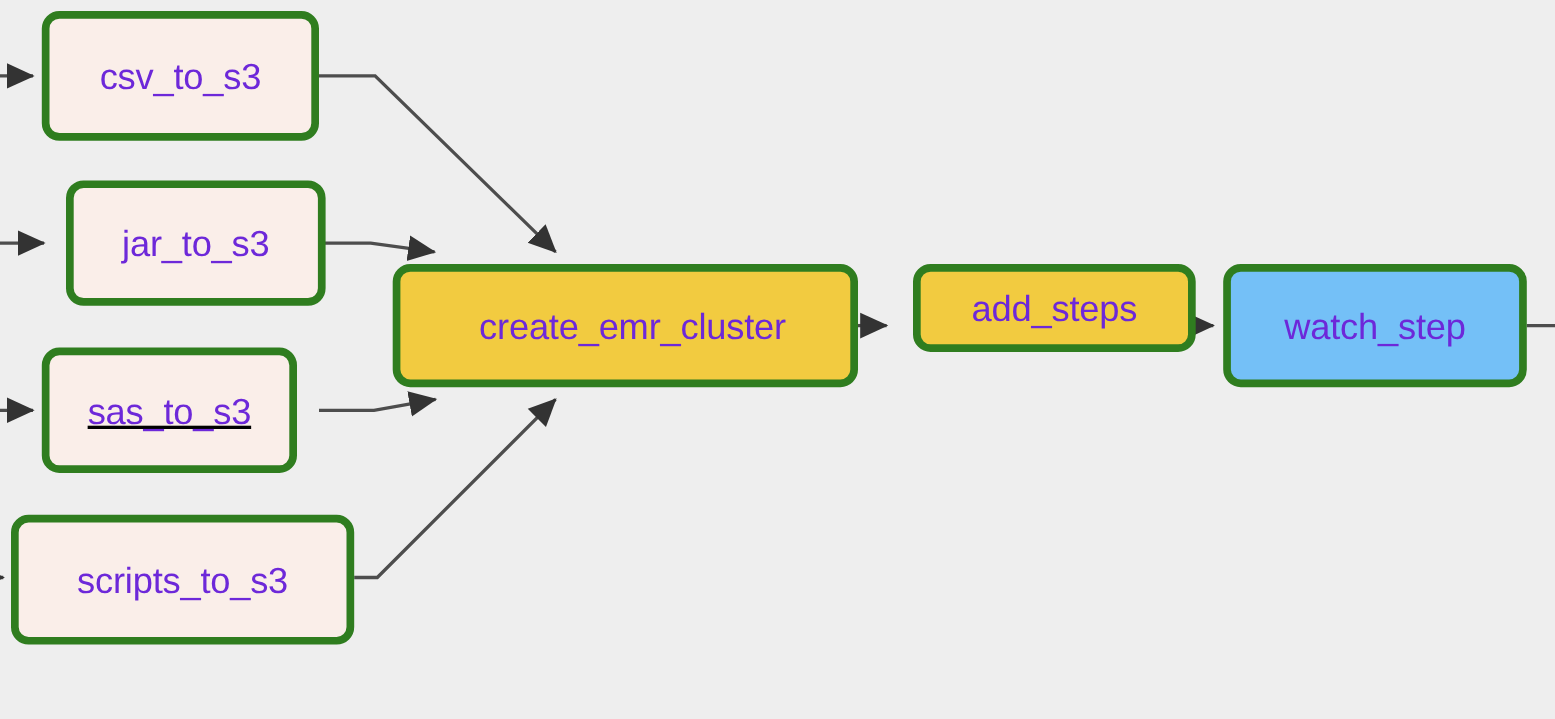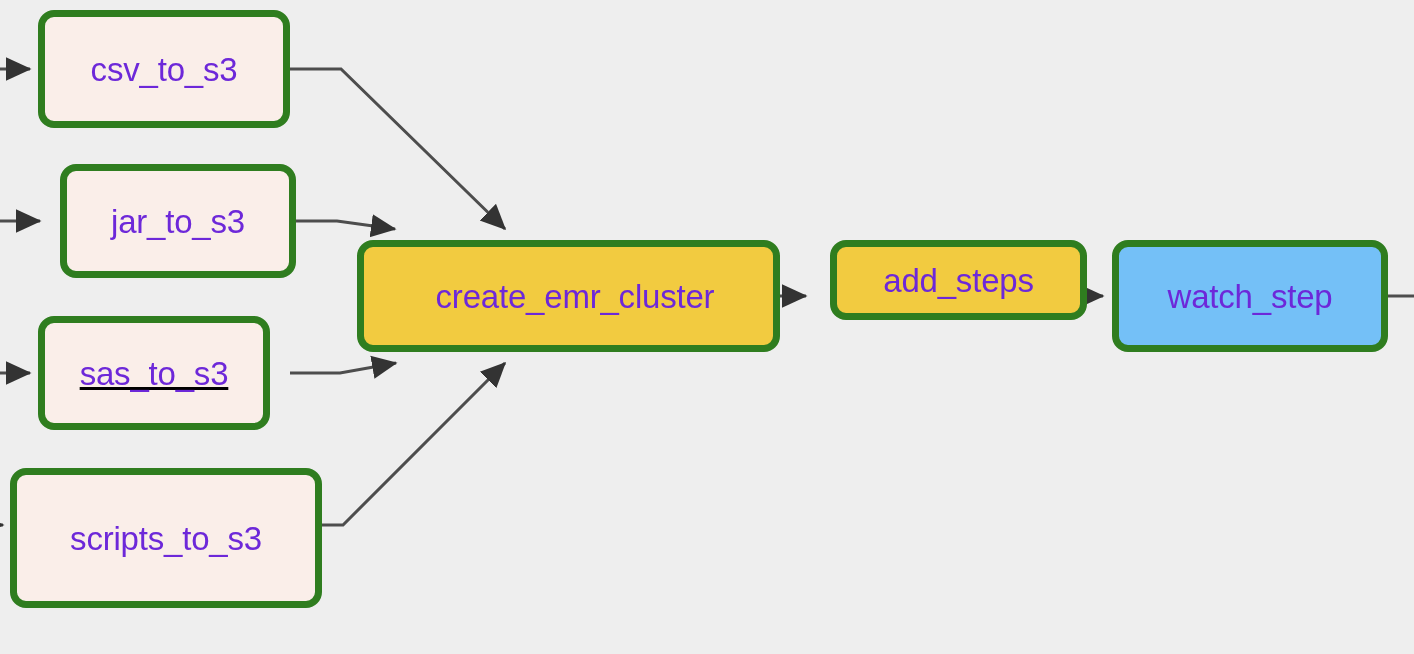--- a/index.html
+++ b/index.html
@@ -80,21 +80,21 @@
   </div>
 
   <div class="node" style="left: 48px; top: 164px; width: 236px; height: 114px; background: rgb(250, 238, 233); border-color: rgb(47, 125, 31); margin-left: 12px;">
     <span class="node-label">jar_to_s3</span>
   </div>
 
   <div class="node" style="left: 38px; top: 316px; width: 232px; height: 114px; background: rgb(250, 238, 233); border-color: rgb(47, 125, 31); text-decoration: underline;">
     <span class="node-label">sas_to_s3</span>
   </div>
 
-  <div class="node" style="left: 10px; top: 468px; width: 312px; height: 140px; background: rgb(250, 238, 233); border-color: rgb(47, 125, 31);">
+  <div class="node" style="left: 10px; top: 468px; width: 312px; height: 118px; background: rgb(250, 238, 233); border-color: rgb(47, 125, 31);">
     <span class="node-label">scripts_to_s3</span>
   </div>
 
   <div class="node" style="left: 357px; top: 240px; width: 423px; height: 112px; background: rgb(242, 203, 64); border-color: rgb(47, 125, 31); padding-left: 13px;">
     <span class="node-label">create_emr_cluster</span>
   </div>
 
   <div class="node" style="left: 815px; top: 240px; width: 257px; height: 80px; background: rgb(242, 203, 64); border-color: rgb(47, 125, 31); margin-left: 15px;">
     <span class="node-label">add_steps</span>
   </div>

